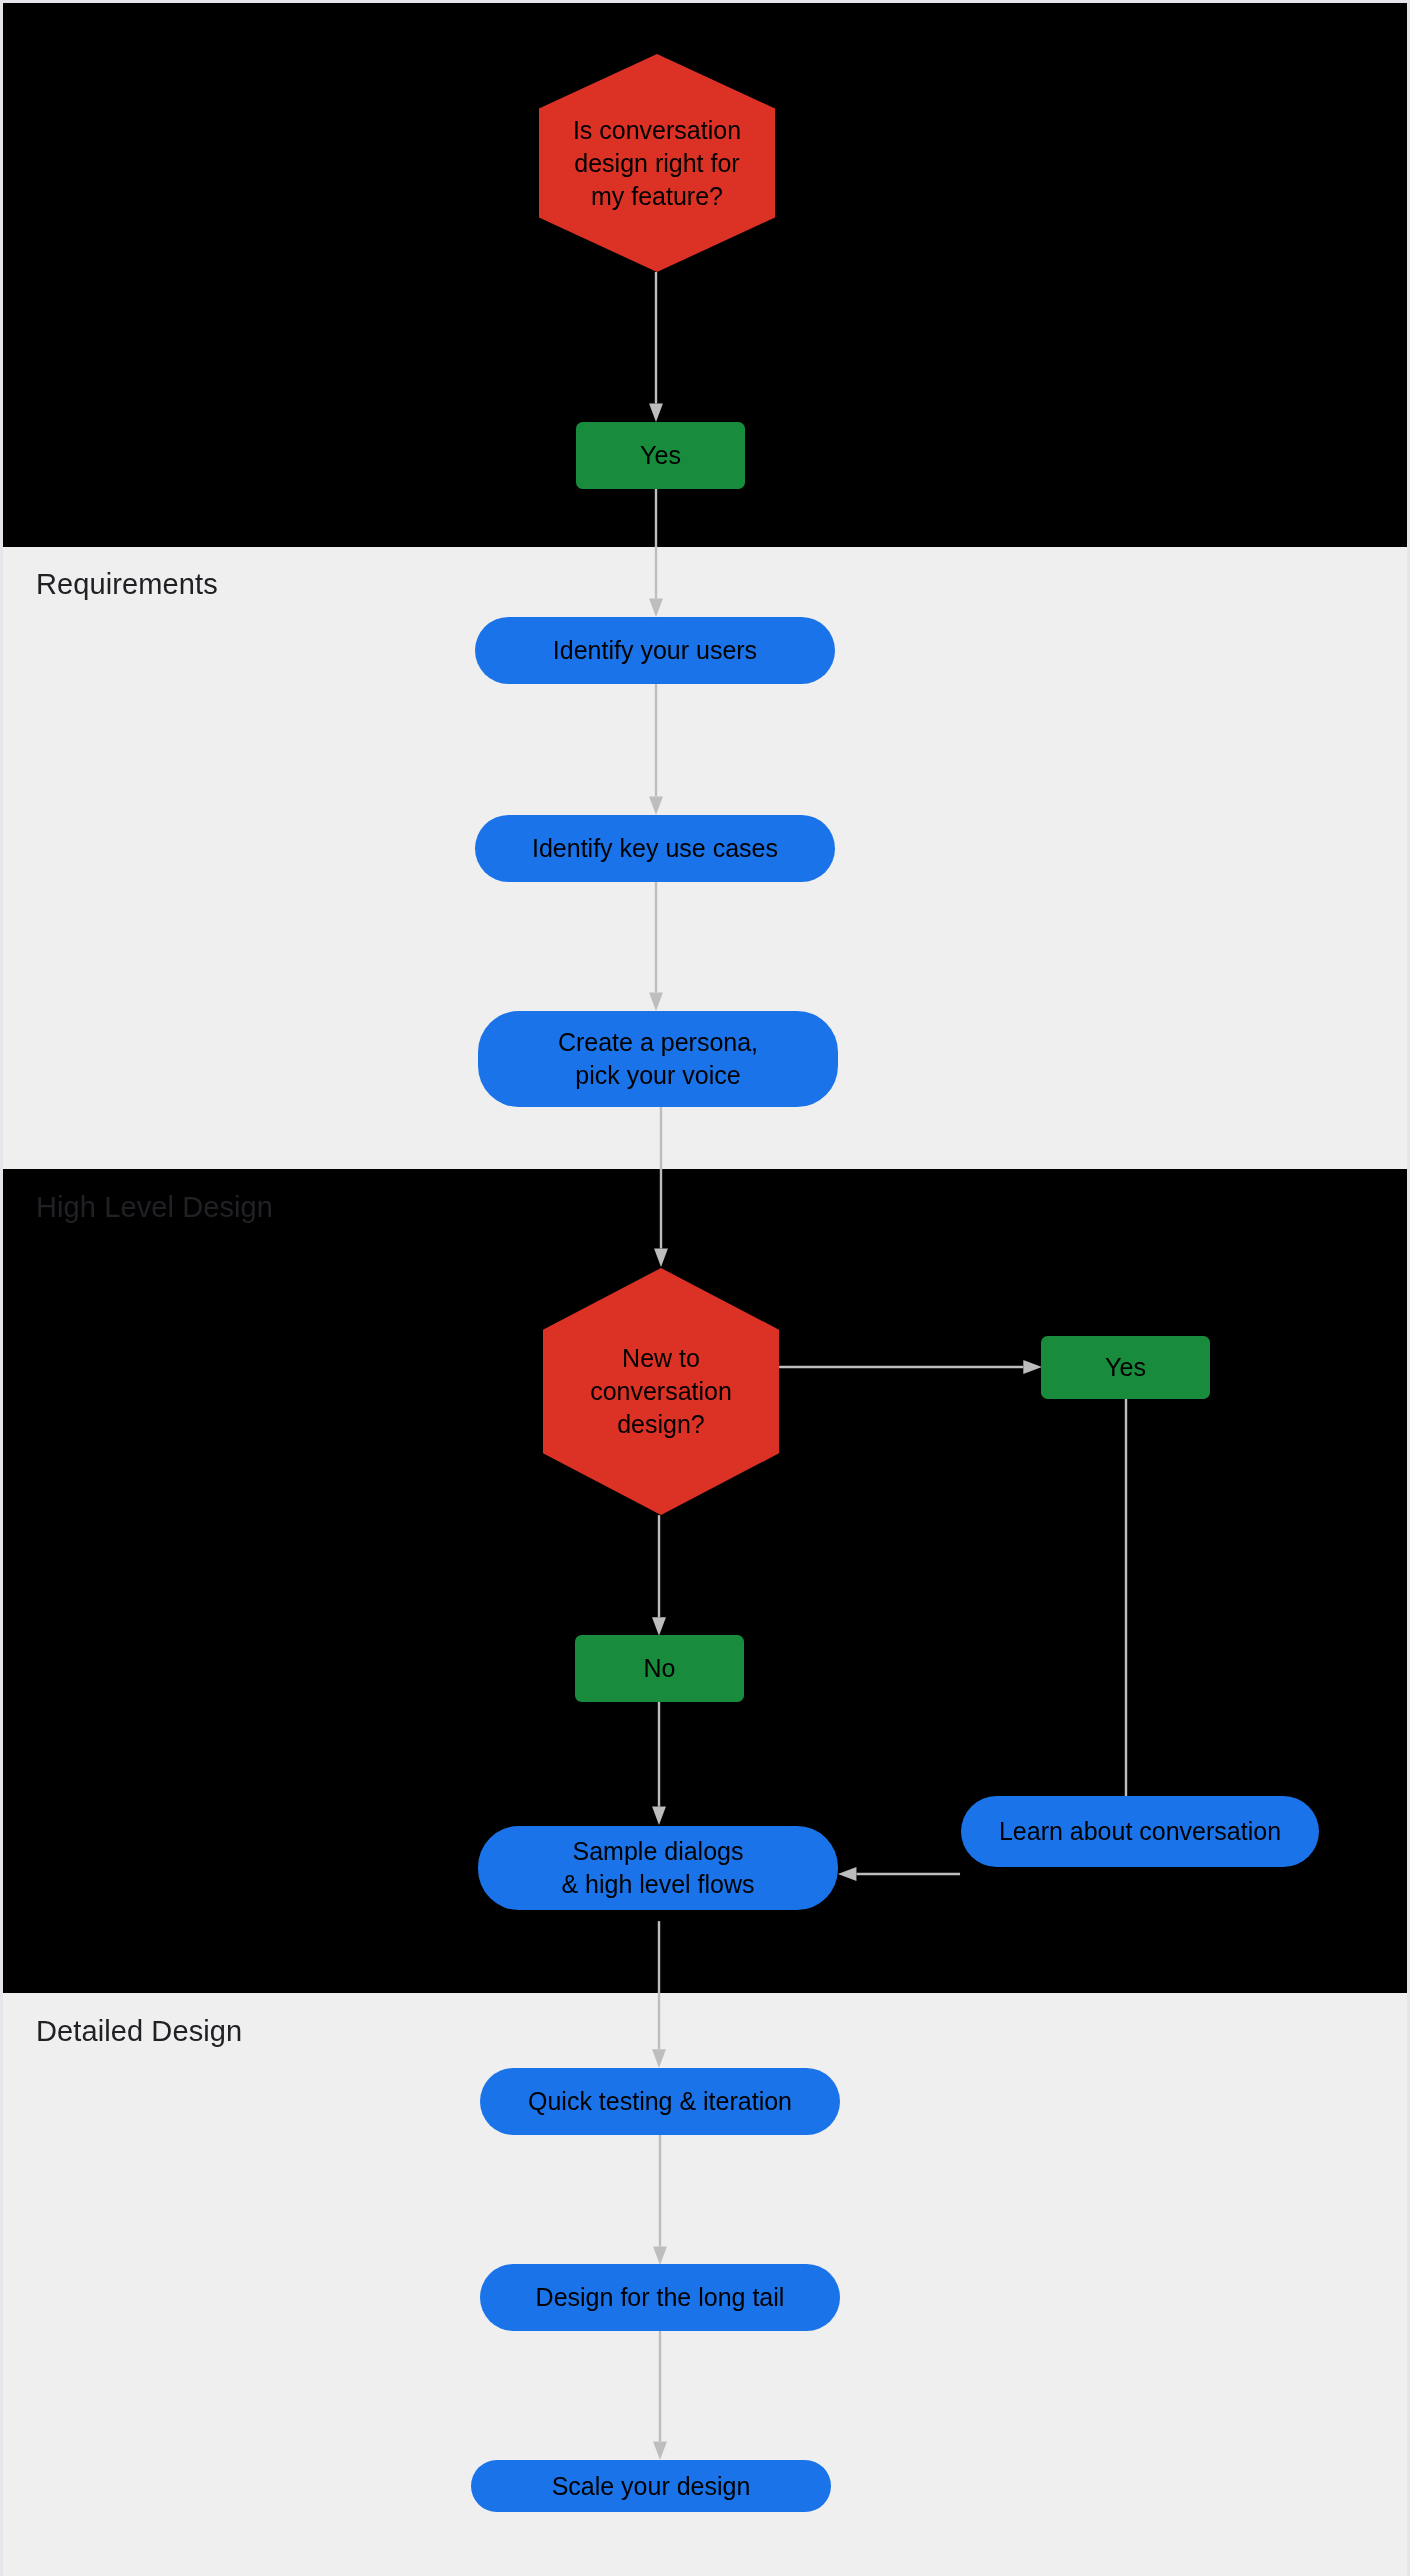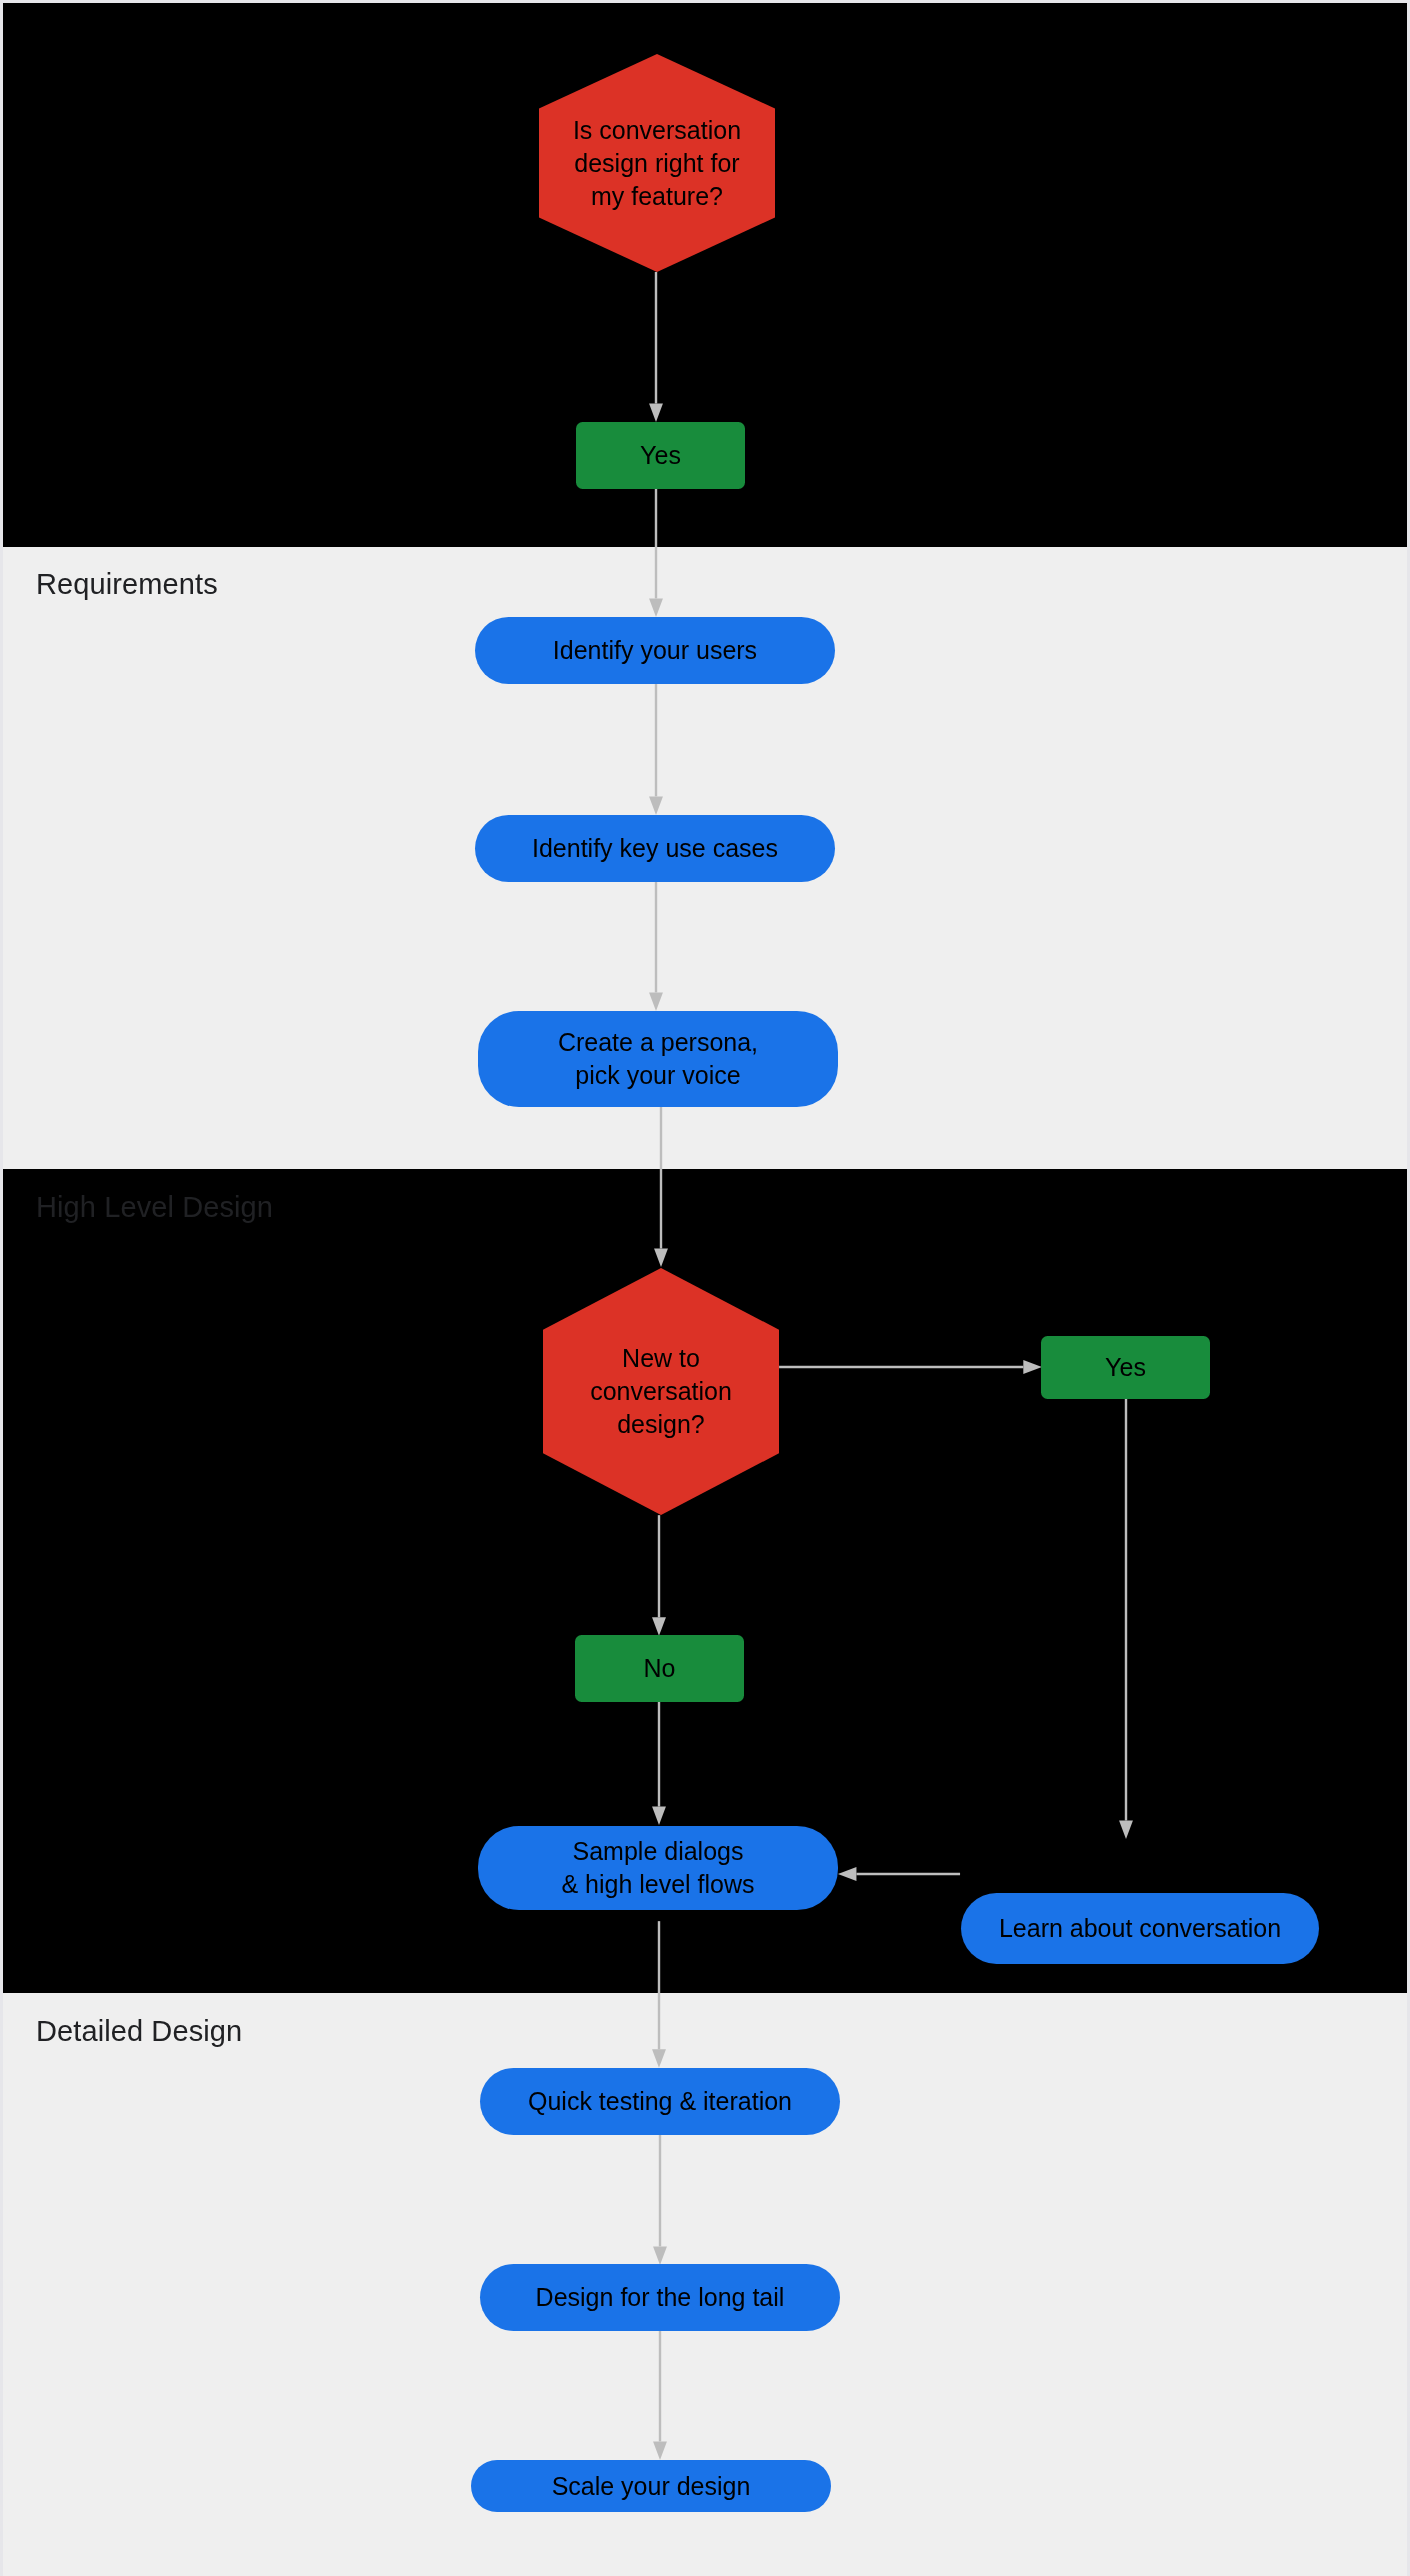--- a/index.html
+++ b/index.html
@@ -209,21 +209,21 @@
 
   <div class="node green" id="node-answer-no-branch" style="left: 572px; top: 1632px; width: 169px; height: 67px;">
     <span class="lbl">No</span>
   </div>
 
   <div class="node pill soft" id="node-step-sample-dialogs" style="left: 475px; top: 1823px; width: 360px; height: 84px;">
     <span class="lbl">Sample dialogs
 &amp; high level flows</span>
   </div>
 
-  <div class="node pill round" id="node-step-learn-about-conversation" style="left: 958px; top: 1890px; width: 358px; height: 71px;">
+  <div class="node pill round" id="node-step-learn-about-conversation" style="left: 958px; top: 1793px; width: 358px; height: 71px;">
     <span class="lbl">Learn about conversation</span>
   </div>
 
   <div class="node pill round" id="node-step-quick-testing" style="left: 477px; top: 2065px; width: 360px; height: 67px;">
     <span class="lbl">Quick testing &amp; iteration</span>
   </div>
 
   <div class="node pill round" id="node-step-design-long-tail" style="left: 477px; top: 2261px; width: 360px; height: 67px;">
     <span class="lbl">Design for the long tail</span>
   </div>

